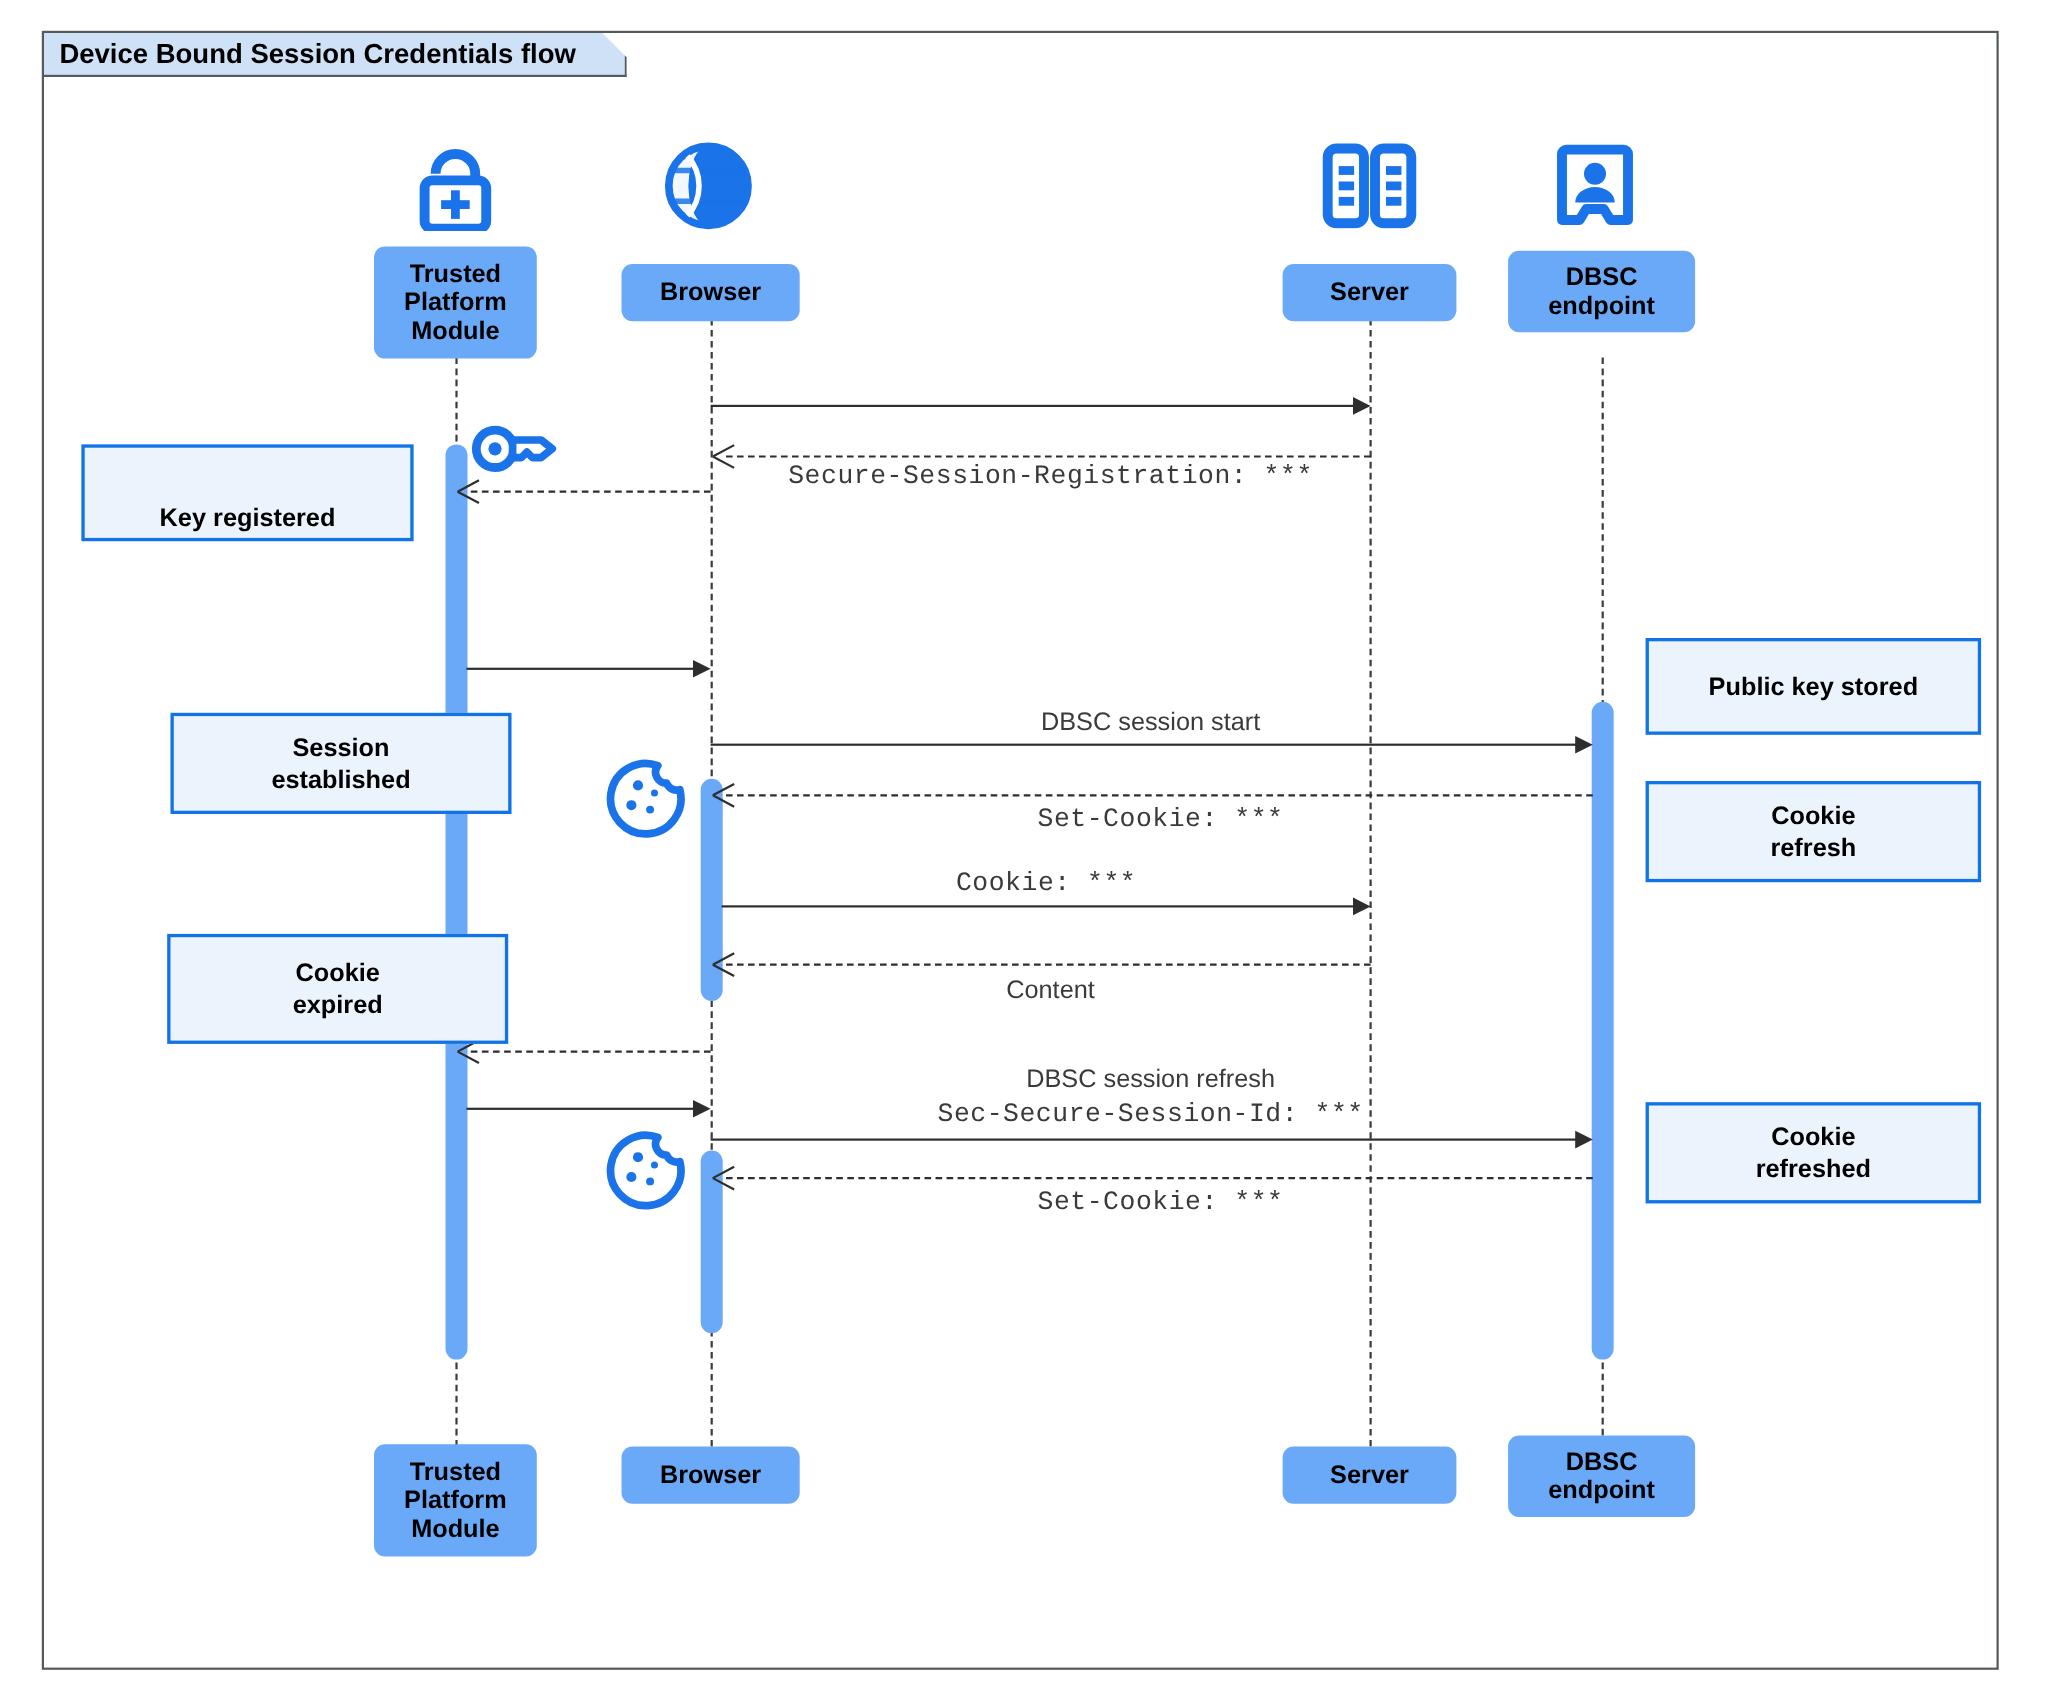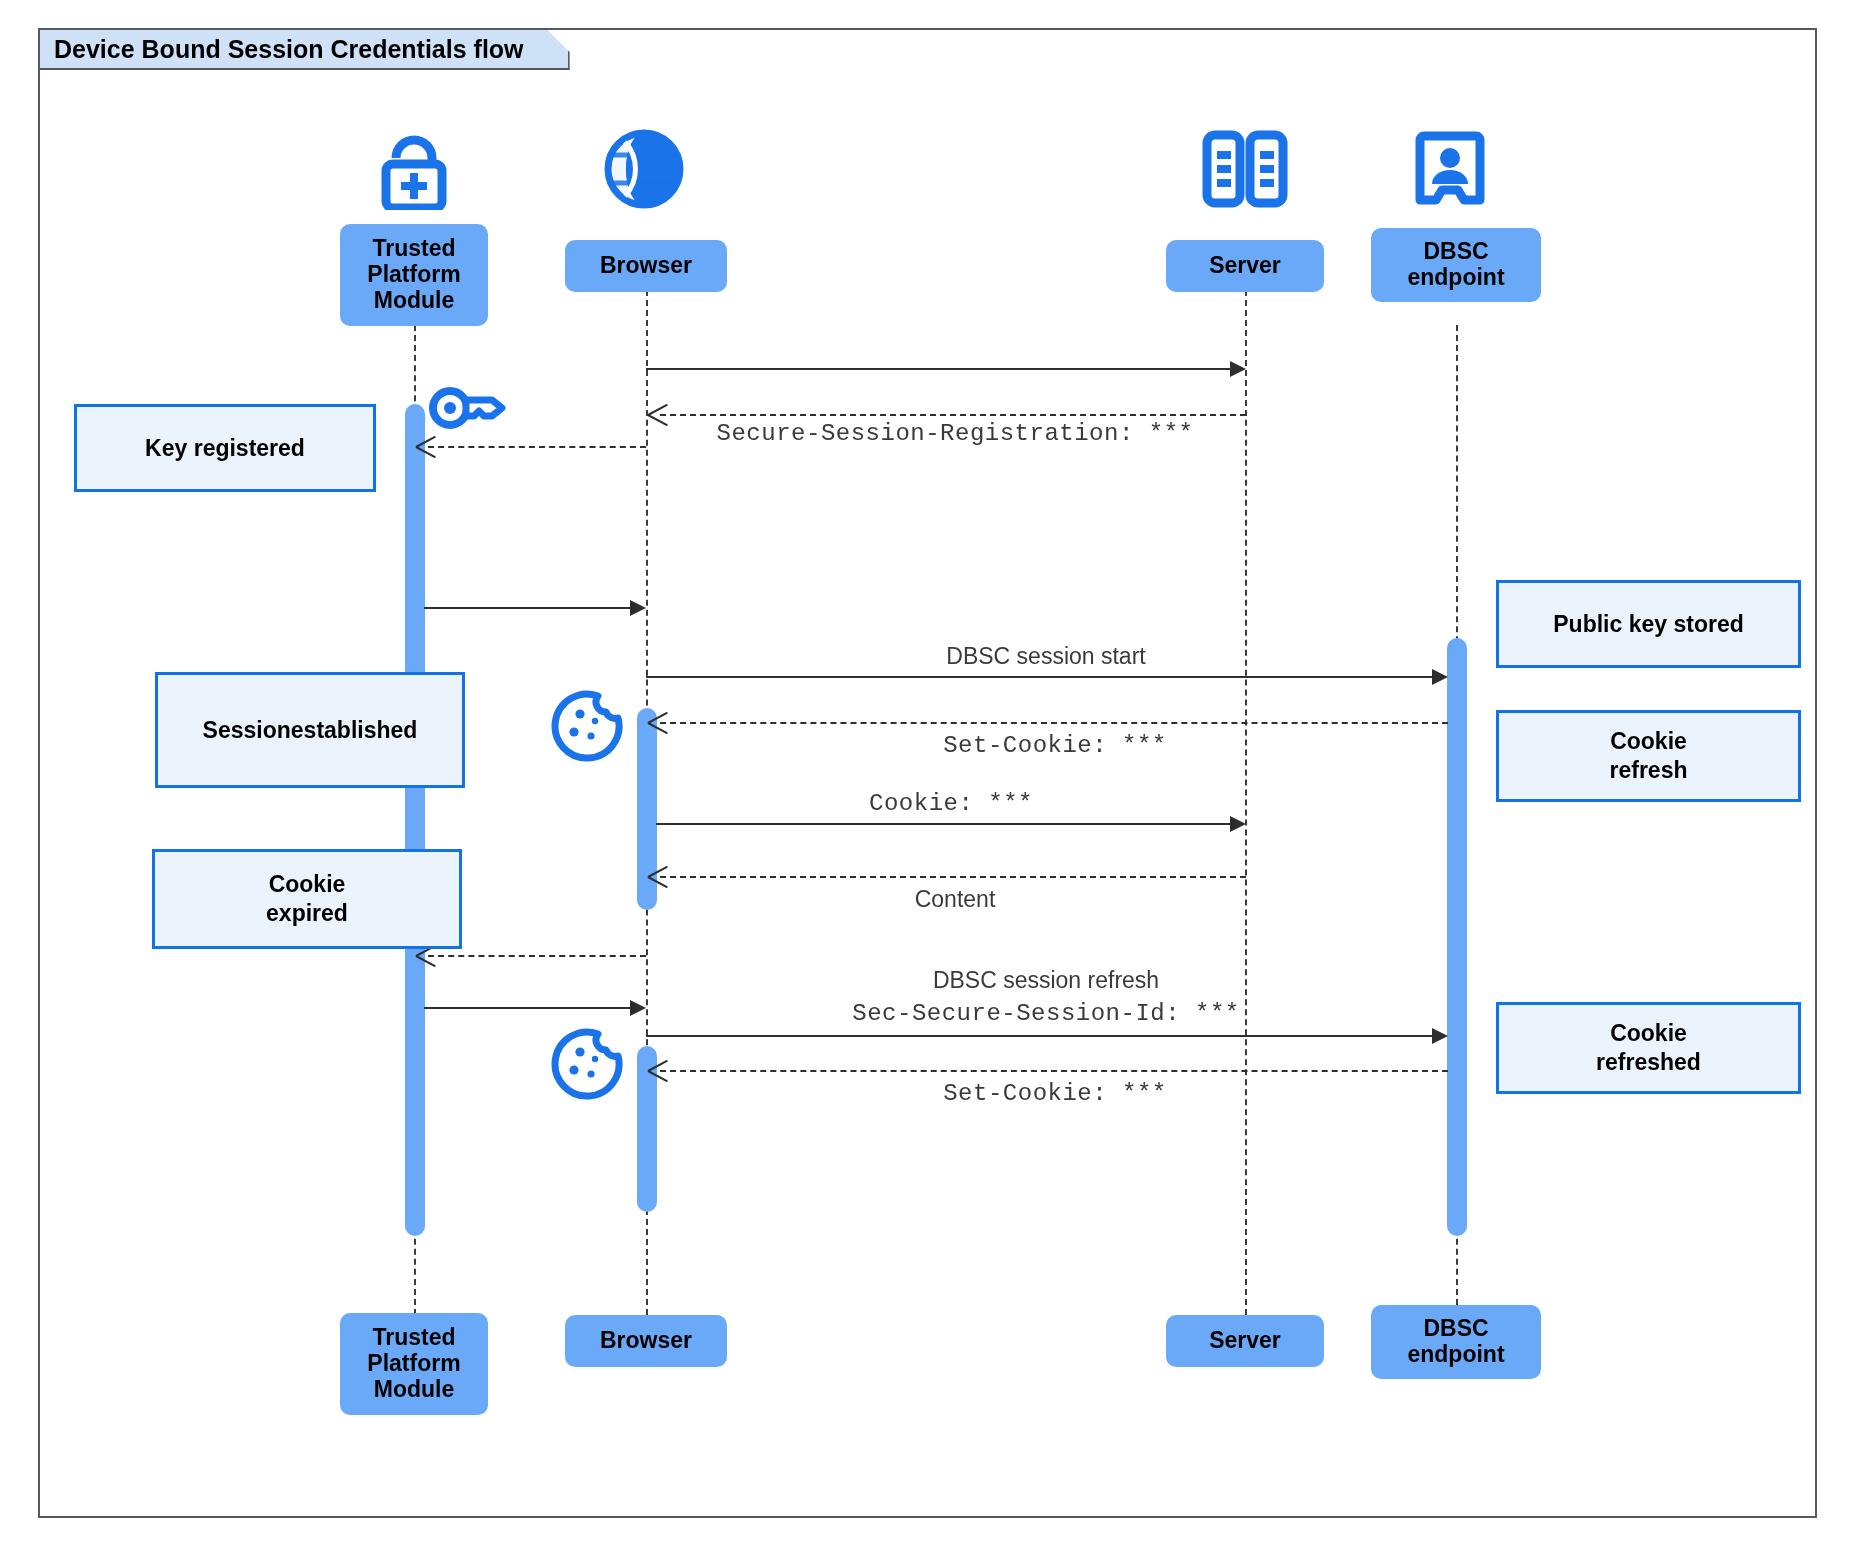--- a/index.html
+++ b/index.html
@@ -208,25 +208,25 @@
   <div class="msg-label mono" style="left:660px;top:1080px;width:790px;">Set-Cookie: ***</div>
 
   <div class="icon" style="left:428px;top:382px;">
     <svg width="80" height="52" viewBox="0 0 80 52">
       <circle cx="22" cy="26" r="17" fill="#fff" stroke="#1a73e8" stroke-width="8"></circle>
       <circle cx="22" cy="26" r="6" fill="#1a73e8"></circle>
       <path d="M38 18 h26 l10 8 l-10 8 h-8 l-5 -5 l-5 5 h-8 Z" fill="#fff" stroke="#1a73e8" stroke-width="7" stroke-linejoin="round"></path>
     </svg>
   </div>
 
-  <div class="note" style="left:74px;top:404px;width:302px;height:88px;">
+  <div class="note" style="left:74px;top:404px;width:302px;height:88px;align-items:flex-end;">
     <span>Key registered</span>
   </div>
 
-  <div class="note" style="left:155px;top:672px;width:310px;height:116px;flex-direction:row;">
+  <div class="note" style="left:155px;top:648px;width:310px;height:92px;flex-direction:column;">
     <span>Session</span>
     <span>established</span>
   </div>
 
   <div class="note" style="left:152px;top:849px;width:310px;height:100px;flex-direction:column;">
     <span>Cookie</span>
     <span>expired</span>
   </div>
 
   <div class="note" style="left:1496px;top:580px;width:305px;height:88px;text-align:center;">

